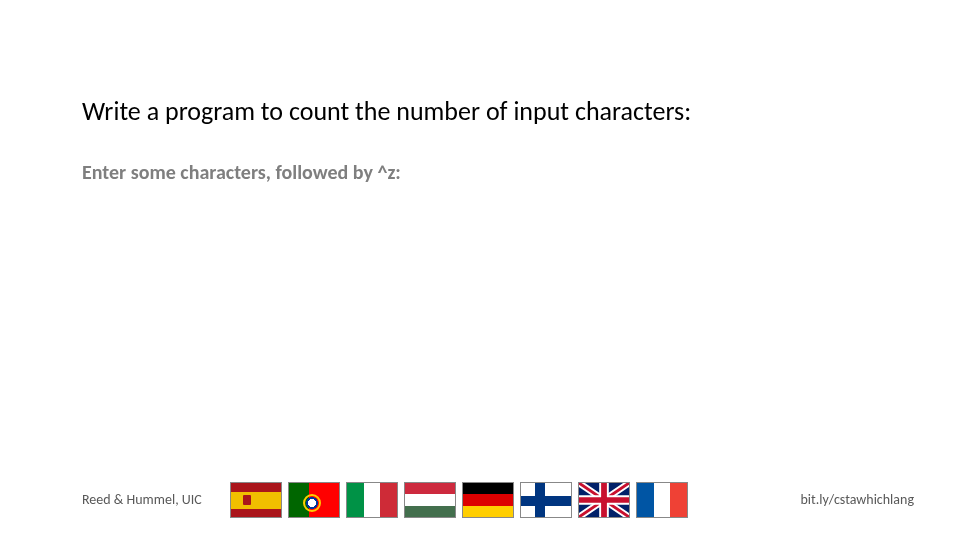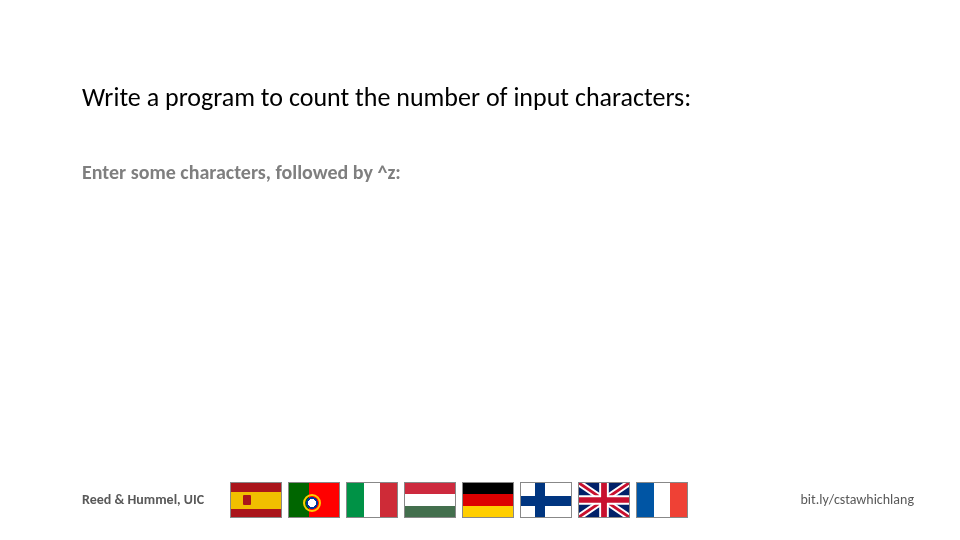--- a/index.html
+++ b/index.html
@@ -7,40 +7,40 @@
     width: 960px;
     height: 540px;
     background: #ffffff;
     font-family: Calibri, "Segoe UI", Arial, sans-serif;
     position: relative;
     overflow: hidden;
   }
   .title {
     position: absolute;
     left: 82px;
-    top: 81px;
+    top: 95px;
     font-size: 26px;
     color: #000000;
     font-weight: 400;
   }
   .subtitle {
     position: absolute;
     left: 82px;
     top: 160px;
     font-size: 20px;
     color: #7f7f7f;
     font-weight: 700;
   }
   .footer-left {
     position: absolute;
     left: 82px;
     bottom: 32px;
     font-size: 14px;
     color: #595959;
-    font-weight: 700;
+    font-weight: 400;
     text-align: center;
   }
   .footer-right {
     position: absolute;
     right: 46px;
     bottom: 32px;
     font-size: 14px;
     color: #595959;
     font-weight: 400;
     margin-left: 6px;

